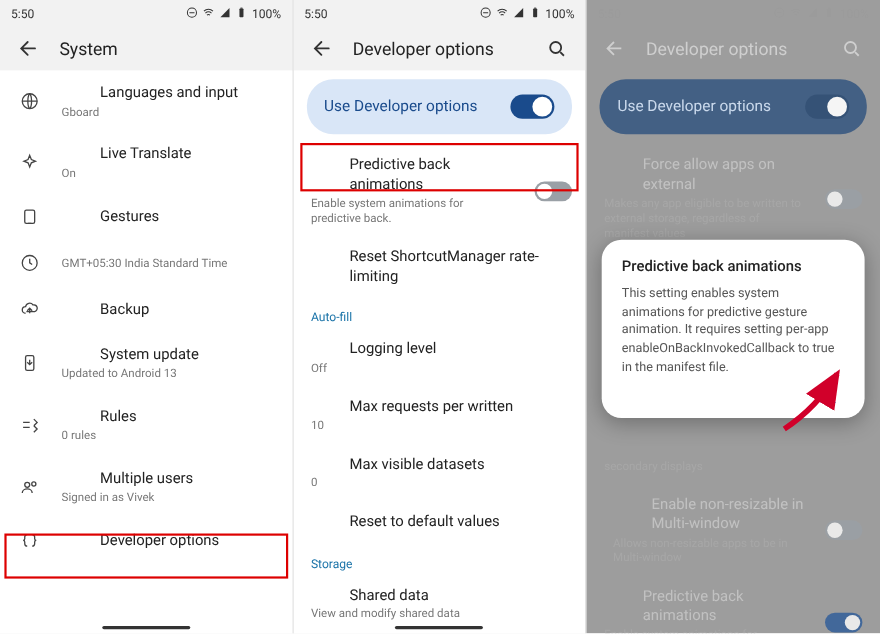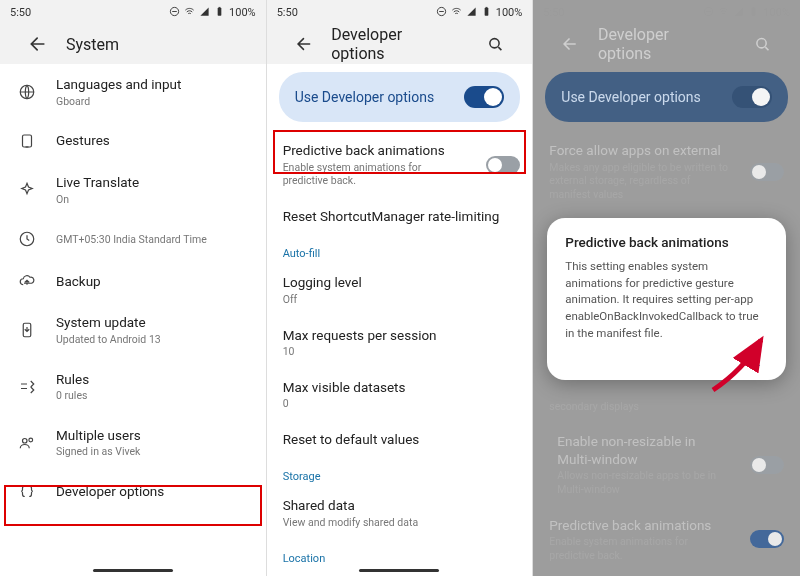--- a/index.html
+++ b/index.html
@@ -7,39 +7,39 @@
   .canvas { display:flex; width:800px; height:576px; }
   .phone { width:266.66px; height:576px; background:#f2f2f2; position:relative; overflow:hidden; border-right:1px solid #ddd; }
   .phone:last-child { border-right:none; }
 
   
   .statusbar { height:24px; display:flex; align-items:center; justify-content:space-between; padding:0 10px; font-size:11px; color:#333; }
   .statusbar .right { display:flex; gap:4px; }
   .statusbar svg { width:11px; height:11px; }
 
   
-  .appbar { height:40px; display:flex; align-items:center; padding:0 28px; gap:18px; }
+  .appbar { height:40px; display:flex; align-items:center; padding:0 16px; gap:18px; }
   .appbar .title { font-size:16px; color:#222; }
   .appbar .spacer { flex:1; }
   .appbar svg { width:20px; height:20px; }
 
   
   .body { background:#fff; height:calc(576px - 24px - 40px); overflow:hidden; }
 
   .chip {
     margin:8px 12px 10px; padding:14px 16px; border-radius:24px;
     background:#d9e6f7; display:flex; align-items:center; justify-content:space-between;
   }
   .chip .label { font-size:14px; color:#1a4b8c; }
 
   .row { display:flex; align-items:center; padding:12px 16px; gap:18px; }
   .row .icon { width:22px; display:flex; justify-content:center; }
   .row .icon svg { width:18px; height:18px; stroke:#444; fill:none; stroke-width:1.6; }
   .row .txt { flex:1; }
-  .row .txt .t { font-size:13.5px; color:#222; line-height:1.3; }
+  .row .txt .t { font-size:13.5px; color:#222; line-height:1.3;margin-left:35px; }
   .row .txt .s { font-size:10.5px; color:#777; line-height:1.3; margin-top:1px; }
   .row.compact { padding:10px 16px; }
 
   .section { padding:12px 16px 4px; font-size:11px; color:#1a73a8; }
 
   .hl-red { position:absolute; border:2.5px solid #d00; pointer-events:none; }
 
   
   .toggle { width:34px; height:18px; border-radius:10px; background:#9aa0a6; position:relative; flex:0 0 auto; }
   .toggle::after { content:""; position:absolute; width:14px; height:14px; border-radius:50%; background:#fff; top:2px; left:2px; transition:none; }
@@ -107,37 +107,37 @@
             </svg>
           </span>
           <span class="txt">
             <div class="t">Languages and input</div>
             <div class="s">Gboard</div>
           </span>
         </div>
       <div class="row">
           <span class="icon">
             <svg viewBox="0 0 24 24">
+              <path d="M12 3l2 5 5 2-5 2-2 5-2-5-5-2 5-2z"></path>
+            </svg>
+          </span>
+          <span class="txt">
+            <div class="t">Live Translate</div>
+            <div class="s">On</div>
+          </span>
+        </div>
+      <div class="row">
+          <span class="icon">
+            <svg viewBox="0 0 24 24">
               <rect x="6" y="4" width="12" height="16" rx="2"></rect>
               <path d="M10 20h4"></path>
             </svg>
           </span>
           <span class="txt">
             <div class="t">Gestures</div>
-          </span>
-        </div>
-      <div class="row">
-          <span class="icon">
-            <svg viewBox="0 0 24 24">
-              <path d="M12 3l2 5 5 2-5 2-2 5-2-5-5-2 5-2z"></path>
-            </svg>
-          </span>
-          <span class="txt">
-            <div class="t">Live Translate</div>
-            <div class="s">On</div>
           </span>
         </div>
       <div class="row">
           <span class="icon">
             <svg viewBox="0 0 24 24">
               <circle cx="12" cy="12" r="9"></circle>
               <path d="M12 7v5l3 2"></path>
             </svg>
           </span>
           <span class="txt">
@@ -257,21 +257,21 @@
         </div>
       <div class="section">Auto-fill</div>
       <div class="row compact">
           <span class="txt">
             <div class="t">Logging level</div>
             <div class="s">Off</div>
           </span>
         </div>
       <div class="row compact">
           <span class="txt">
-            <div class="t">Max requests per session</div>
+            <div class="t">Max requests per written</div>
             <div class="s">10</div>
           </span>
         </div>
       <div class="row compact">
           <span class="txt">
             <div class="t">Max visible datasets</div>
             <div class="s">0</div>
           </span>
         </div>
       <div class="row compact">

